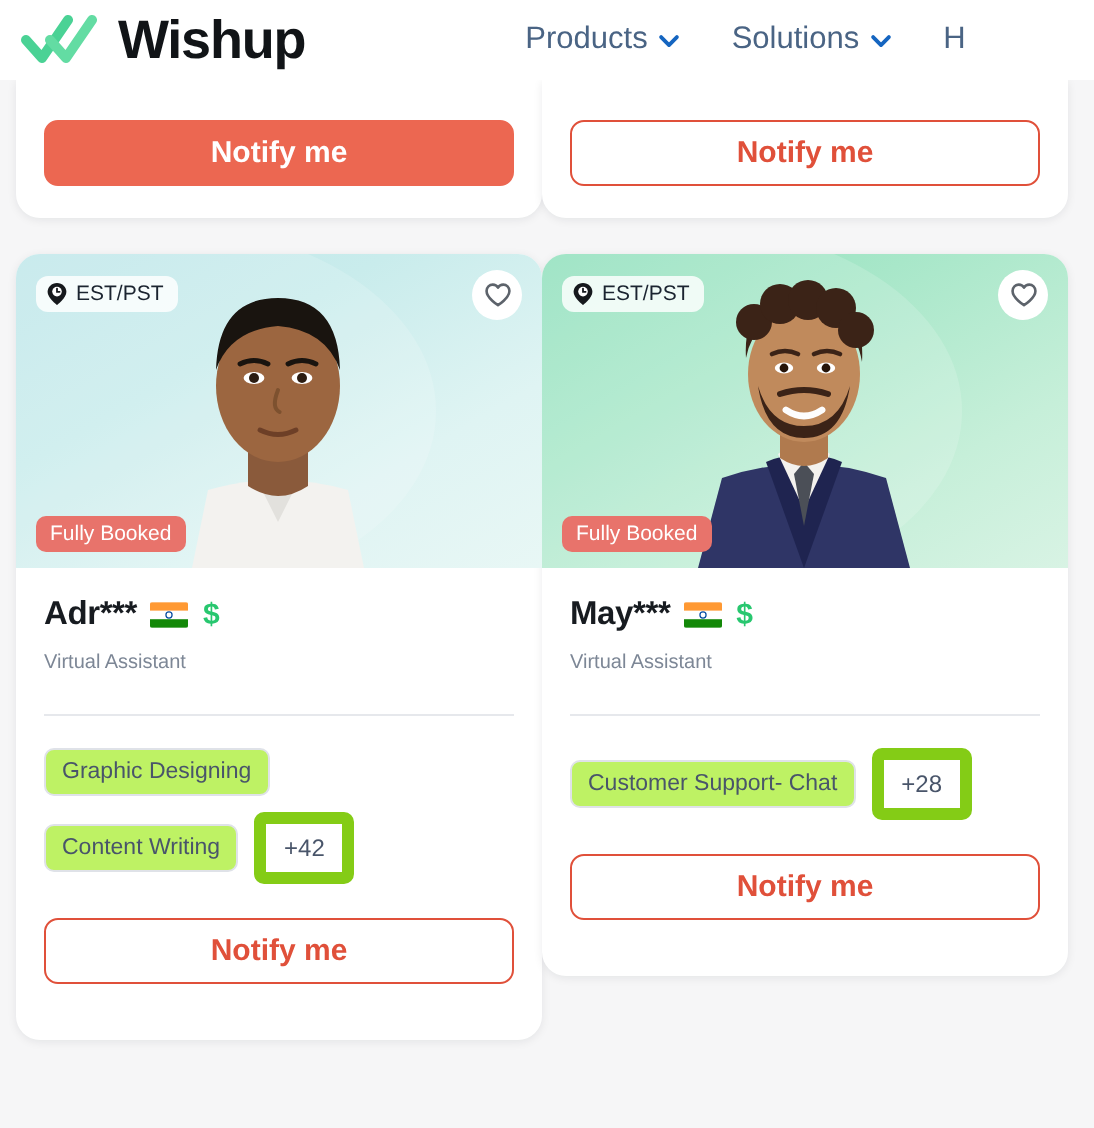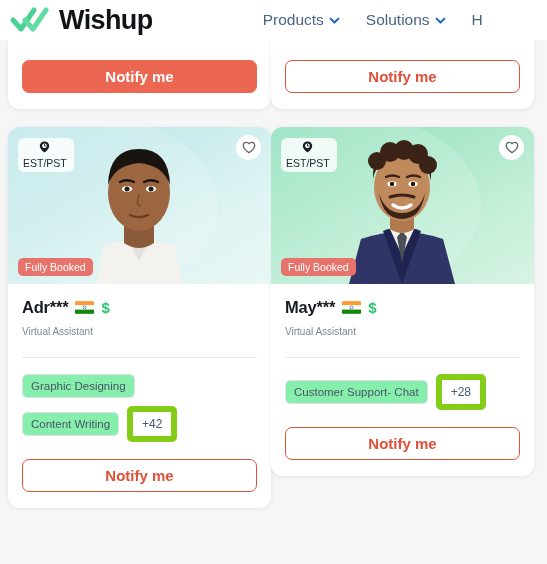--- a/index.html
+++ b/index.html
@@ -57,54 +57,54 @@
 
   
   .media { position: relative; height: 157px; overflow: hidden; }
   .media-inner { position: absolute; inset: 0; }
 
   .tz-badge {
     position: absolute; top: 11px; left: 10px;
     display: flex; align-items: center; gap: 4px;
     background: rgba(255,255,255,0.82);
     border-radius: 6px; padding: 3px 7px 3px 5px;
-    font-size: 10.5px; color: #1b2430; font-weight: normal; flex-direction: column;
+    font-size: 10.5px; color: #1b2430; font-weight: normal;
   }
   .pin { width: 11px; height: 12px; display: block; }
 
   .heart-btn {
     position: absolute; top: 8px; right: 10px;
     width: 25px; height: 25px; border-radius: 50%;
     background: #ffffff; display: flex; align-items: center; justify-content: center;
     cursor: pointer;
   }
   .heart { width: 14px; height: 13px; display: block; }
 
   .booked {
     position: absolute; left: 10px; bottom: 8px;
     background: #e8736b; color: #ffffff;
     font-size: 10.5px; border-radius: 5px; padding: 3px 7px;
     white-space: nowrap;
   }
 
   
-  .cbody { padding: 14px 14px 16px; }
+  .cbody { padding: 14px 14px 28px; }
   .name-row { display: flex; align-items: center; gap: 7px; }
   .name { font-size: 16.5px; font-weight: bold; color: #171b20; letter-spacing: -0.2px; }
   .flag { width: 19px; height: 13px; border-radius: 1px; display: block; }
   .dollar { color: #28c76f; font-size: 15px; font-weight: bold; }
   .role { margin-top: 9px; font-size: 10px; color: #7d8796; }
   .divider { height: 1px; background: #e6e8ec; margin: 20px 0 16px; }
 
   .tags { display: flex; flex-direction: column; gap: 8px; }
   .tag-row { display: flex; gap: 8px; align-items: center; flex-wrap: nowrap; }
   .tag {
     border: 1px solid #dfe2e8; border-radius: 5px;
     padding: 5px 8px; font-size: 11.5px; color: #49556a;
-    background: #86efac; white-space: nowrap;
+    background: #bef264; white-space: nowrap;
   }
   .tag-more { border: 6px solid #84cc16; border-radius: 5px; padding: 5px 9px;
     font-size: 12px; color: #49556a; background: #fff; }
   .cta { margin-top: 17px; height: 33px; }
   .cta.btn { height: 33px; font-size: 15px; }
 
   
   .grad-teal { background: linear-gradient(150deg,#bfe7ea 0%,#c9ecec 35%,#dff4f3 70%,#e8f7f5 100%); }
   .grad-mint { background: linear-gradient(150deg,#8fe0bc 0%,#a8e7c9 35%,#c6efd9 72%,#d8f3e4 100%); }
   .arc { position: absolute; left: -30%; top: -10%; width: 110%; height: 120%;

